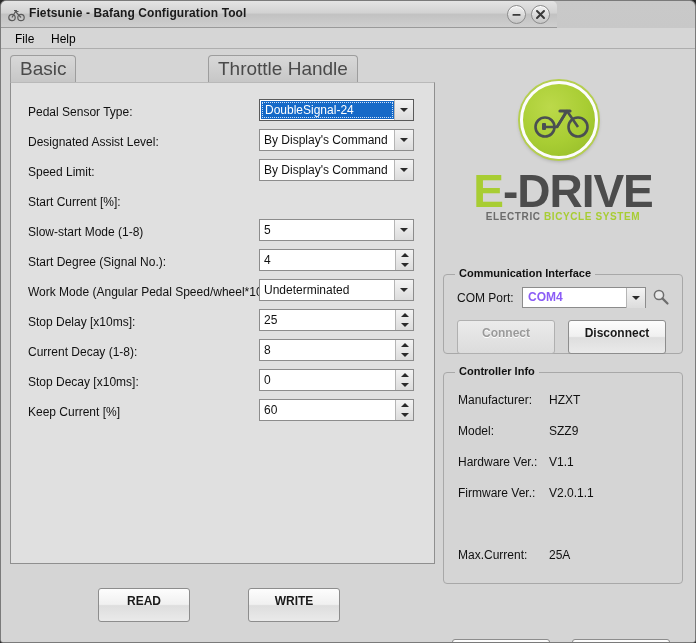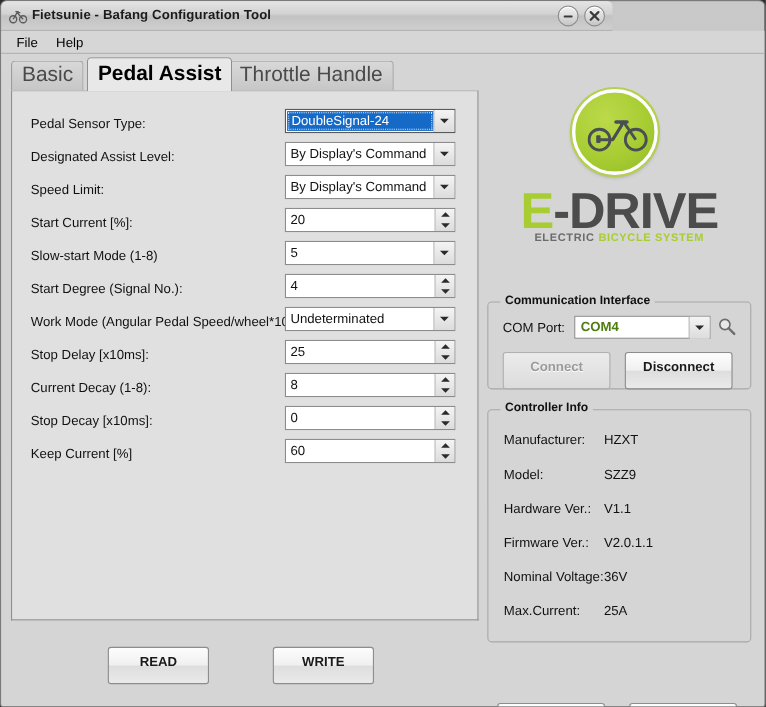--- a/index.html
+++ b/index.html
@@ -264,21 +264,21 @@
     font-size: 12px; color: #111;
   }
   #comport-combo {
     position: absolute; left: 78px; top: 12px;
     width: 124px; height: 21px;
     background: #fff;
     border: 1px solid #8c8c8c;
   }
   #comport-combo .val {
     position: absolute; left: 5px; top: 2px;
-    font-size: 12px; font-weight: bold; color: #4d7c0f;
+    font-size: 12px; font-weight: bold; color: #8b5cf6;
   }
   #search-icon { position: absolute; left: 208px; top: 13px; }
 
   #btn-connect    { left: 13px;  top: 45px; width: 98px; }
   #btn-disconnect { left: 124px; top: 45px; width: 98px; }
 
   .inforow { position: absolute; left: 0; width: 240px; height: 30px; }
   .infolabel {
     position: absolute; left: 14px; top: 0;
     font-size: 12px; color: #111; white-space: nowrap;
@@ -321,21 +321,20 @@
 
   <div id="menubar">
     <span class="menu-item" id="menu-file">File</span>
     <span class="menu-item" id="menu-help">Help</span>
   </div>
 
   <div id="bodybg"></div>
 
   <div id="tabstrip">
     <div class="tab" id="tab-basic">Basic</div>
-    <div class="tab active" id="tab-pedal">Pedal Assist</div>
     <div class="tab" id="tab-thr">Throttle Handle</div>
   </div>
 
   <div id="tabpanel">
 
   <div class="row" style="top: 16px;">
         <span class="flabel">Pedal Sensor Type:</span>
         <div class="ctrl focused">
           <span class="selbox"></span>
           <span class="val">DoubleSignal-24</span>
@@ -351,27 +350,20 @@
       </div>
       <div class="row" style="top: 76px;">
         <span class="flabel">Speed Limit:</span>
         <div class="ctrl">
           <span class="val">By Display's Command</span>
           <span class="combo-arrow"></span>
         </div>
       </div>
       <div class="row" style="top: 106px;">
         <span class="flabel">Start Current [%]:</span>
-        <div class="ctrl">
-          <span class="val">20</span>
-          <span class="spin">
-            <span class="up"></span>
-            <span class="dn"></span>
-          </span>
-        </div>
       </div>
       <div class="row" style="top: 136px;">
         <span class="flabel">Slow-start Mode (1-8)</span>
         <div class="ctrl">
           <span class="val">5</span>
           <span class="combo-arrow"></span>
         </div>
       </div>
       <div class="row" style="top: 166px;">
         <span class="flabel">Start Degree (Signal No.):</span>
@@ -482,24 +474,20 @@
           <span class="infoval">SZZ9</span>
         </div>
         <div class="inforow" style="top: 82px;">
           <span class="infolabel">Hardware Ver.:</span>
           <span class="infoval">V1.1</span>
         </div>
         <div class="inforow" style="top: 113px;">
           <span class="infolabel">Firmware Ver.:</span>
           <span class="infoval">V2.0.1.1</span>
         </div>
-        <div class="inforow" style="top: 144px;">
-          <span class="infolabel">Nominal Voltage:</span>
-          <span class="infoval">36V</span>
-        </div>
         <div class="inforow" style="top: 175px;">
           <span class="infolabel">Max.Current:</span>
           <span class="infoval">25A</span>
         </div>
       </div>
 
     <div class="btn" id="btn-readflash">Read Flash</div>
     <div class="btn" id="btn-writeflash">Write Flash</div>
   </div>
 </div>

